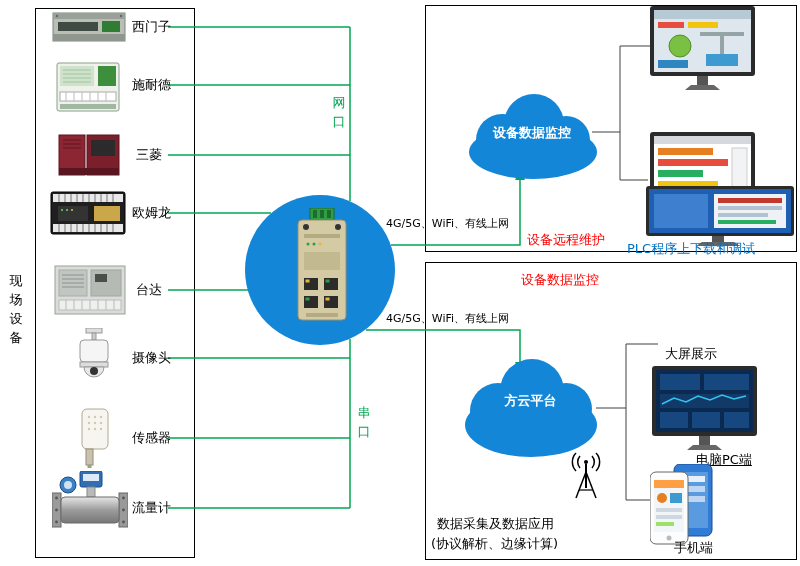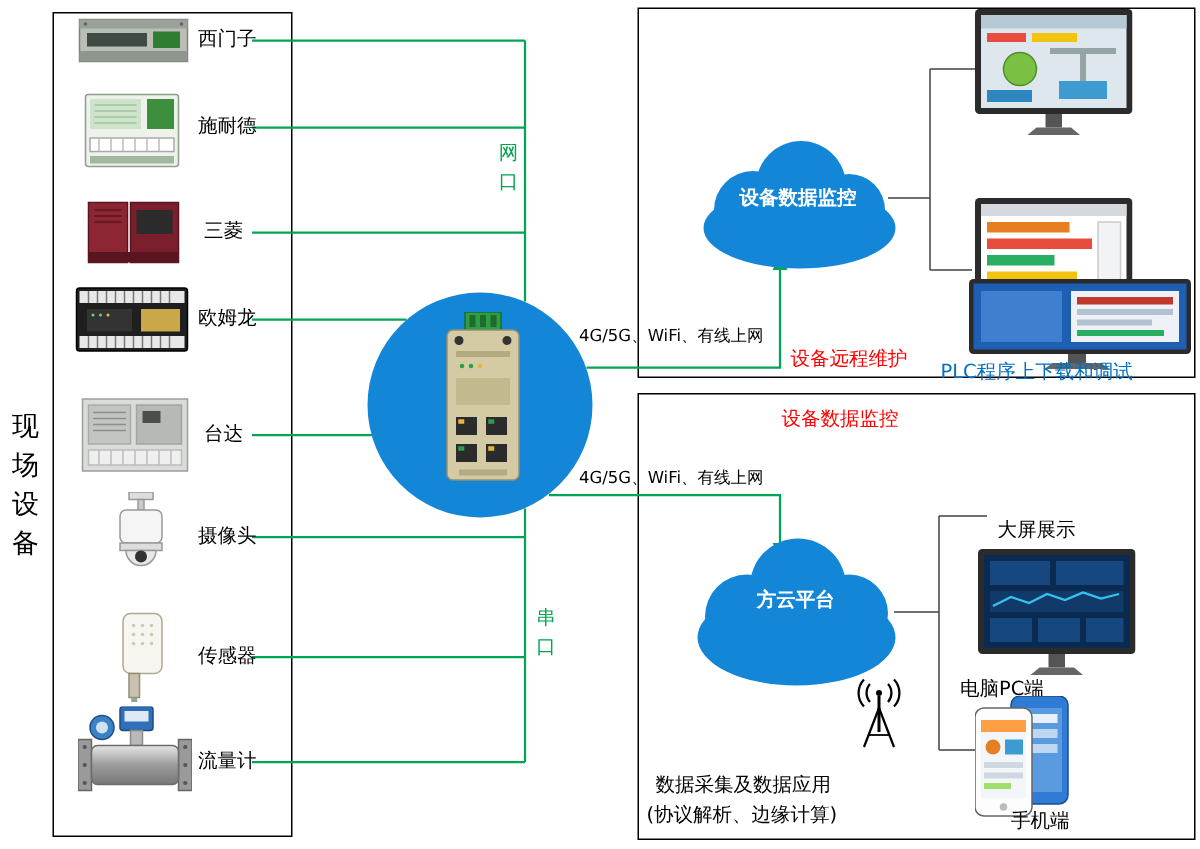--- a/index.html
+++ b/index.html
@@ -57,21 +57,21 @@
       <path d="M620,180 H648"></path>
       <path d="M596,408 H626"></path>
       <path d="M626,344 V500"></path>
       <path d="M626,344 H658"></path>
       <path d="M626,500 H650"></path>
     </g>
   </svg>
 
   <div class="panel" style="left:35px; top:8px; width:158px; height:548px;"></div>
 
-  <div class="abs t13 vtext" style="left:8px; top:272px; font-size:18px;">现场设备</div>
+  <div class="abs t13 vtext" style="left:8px; top:272px; font-size:13px;">现场设备</div>
 
   <div class="abs z2" style="left:52px; top:12px;">
     <svg width="74" height="30" viewBox="0 0 74 30">
       <rect x="1" y="1" width="72" height="28" fill="#b9beb6" stroke="#7d847c"></rect>
       <rect x="1" y="1" width="72" height="6" fill="#9aa198"></rect>
       <rect x="6" y="10" width="40" height="9" fill="#3f4a42"></rect>
       <rect x="50" y="9" width="18" height="11" fill="#2f7d32"></rect>
       <rect x="1" y="22" width="72" height="7" fill="#8f968e"></rect>
       <circle cx="5" cy="4" r="1.2" fill="#666"></circle>
         <circle cx="69" cy="4" r="1.2" fill="#666"></circle>
@@ -358,21 +358,21 @@
       <rect x="52" y="8" width="45" height="16" fill="#16477e"></rect>
       <rect x="8" y="28" width="89" height="14" fill="#123a68"></rect>
       <polyline points="10,38 22,32 34,36 46,30 58,34 70,29 82,33 94,30" stroke="#35c3f0" fill="none" stroke-width="1.5"></polyline>
       <rect x="8" y="46" width="28" height="16" fill="#16477e"></rect>
       <rect x="40" y="46" width="28" height="16" fill="#16477e"></rect>
       <rect x="72" y="46" width="25" height="16" fill="#16477e"></rect>
       <rect x="47" y="70" width="11" height="9" fill="#555"></rect>
       <polygon points="35,84 70,84 64,79 41,79" fill="#666"></polygon>
     </svg>
   </div>
-  <div class="abs t13 z2" style="left:640px; top:452px;">电脑PC端</div>
+  <div class="abs t13 z2" style="left:696px; top:452px;text-decoration:underline;">电脑PC端</div>
 
   <div class="abs z2" style="left:564px; top:452px;">
     <svg width="44" height="50" viewBox="0 0 44 50">
       <circle cx="22" cy="10" r="2" fill="#000"></circle>
       <path d="M16,4 a9,9 0 0 0 0,12" stroke="#000" fill="none" stroke-width="1.5"></path>
       <path d="M12,1 a13,13 0 0 0 0,18" stroke="#000" fill="none" stroke-width="1.5"></path>
       <path d="M28,4 a9,9 0 0 1 0,12" stroke="#000" fill="none" stroke-width="1.5"></path>
       <path d="M32,1 a13,13 0 0 1 0,18" stroke="#000" fill="none" stroke-width="1.5"></path>
       <line x1="22" y1="12" x2="22" y2="36" stroke="#000" stroke-width="2"></line>
       <line x1="22" y1="20" x2="12" y2="46" stroke="#000" stroke-width="1.5"></line>

